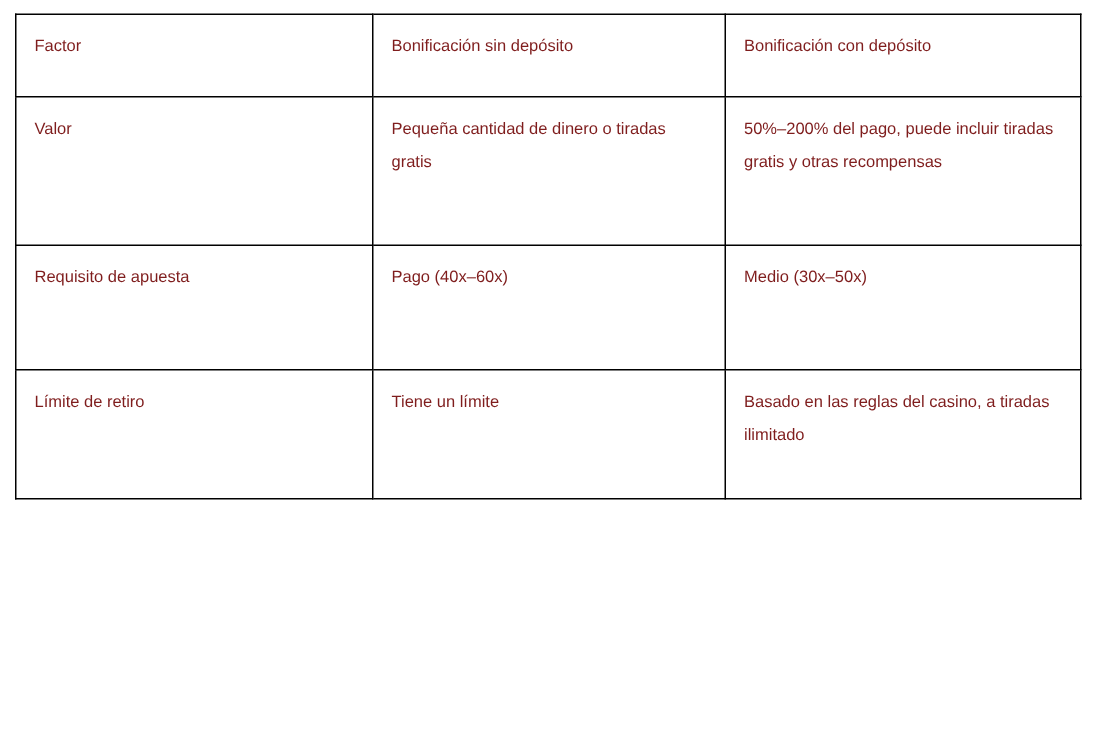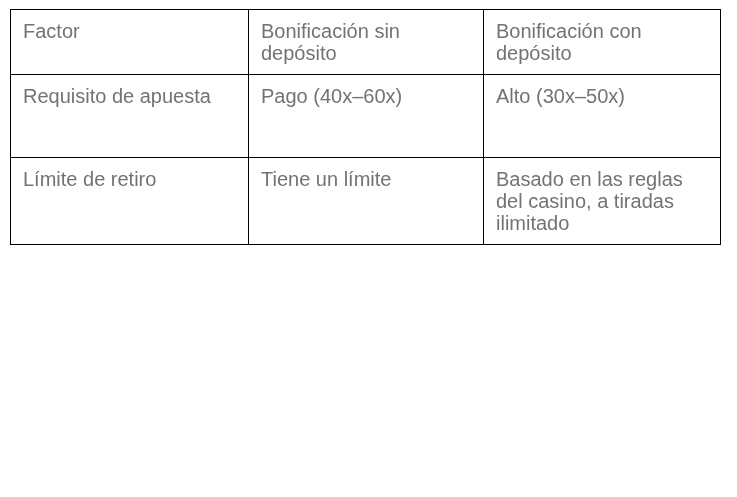--- a/index.html
+++ b/index.html
@@ -22,24 +22,24 @@
     width: 710px;
     border-collapse: collapse;
     table-layout: fixed;
   }
   table.comparison-table th,
   table.comparison-table td {
     border: 1.5px solid #000000;
     vertical-align: top;
     text-align: left;
     padding: 10px 14px 10px 12px;
-    font-size: 20px;
+    font-size: 11px;
     line-height: 22px;
     font-weight: 400;
-    color: #737373;
+    color: #7f1d1d;
     background: #ffffff;
     overflow: hidden;
   }
   col.c1 { width: 238px; }
   col.c2 { width: 235px; }
   col.c3 { width: 237px; }
   tr.row-header   { height: 55px; }
   tr.row-activation { height: 88px; }
   tr.row-value    { height: 99px; }
   tr.row-wagering { height: 83px; padding-left: 36px; }
@@ -55,24 +55,29 @@
       <col class="c1">
         <col class="c2">
         <col class="c3">
     </colgroup>
     <tbody>
       <tr class="row-header">
         <th>Factor</th>
         <th>Bonificación sin depósito</th>
         <th>Bonificación con depósito</th>
       </tr>
+      <tr class="row-value">
+        <td>Valor</td>
+        <td>Pequeña cantidad de dinero o tiradas gratis</td>
+        <td>50%–200% del pago, puede incluir tiradas gratis y otras recompensas</td>
+      </tr>
       <tr class="row-wagering">
         <td>Requisito de apuesta</td>
         <td>Pago (40x–60x)</td>
-        <td>Alto (30x–50x)</td>
+        <td>Medio (30x–50x)</td>
       </tr>
       <tr class="row-withdraw">
         <td>Límite de retiro</td>
         <td>Tiene un límite</td>
         <td>Basado en las reglas del casino, a tiradas ilimitado</td>
       </tr>
     </tbody>
   </table>
 </div>
 

